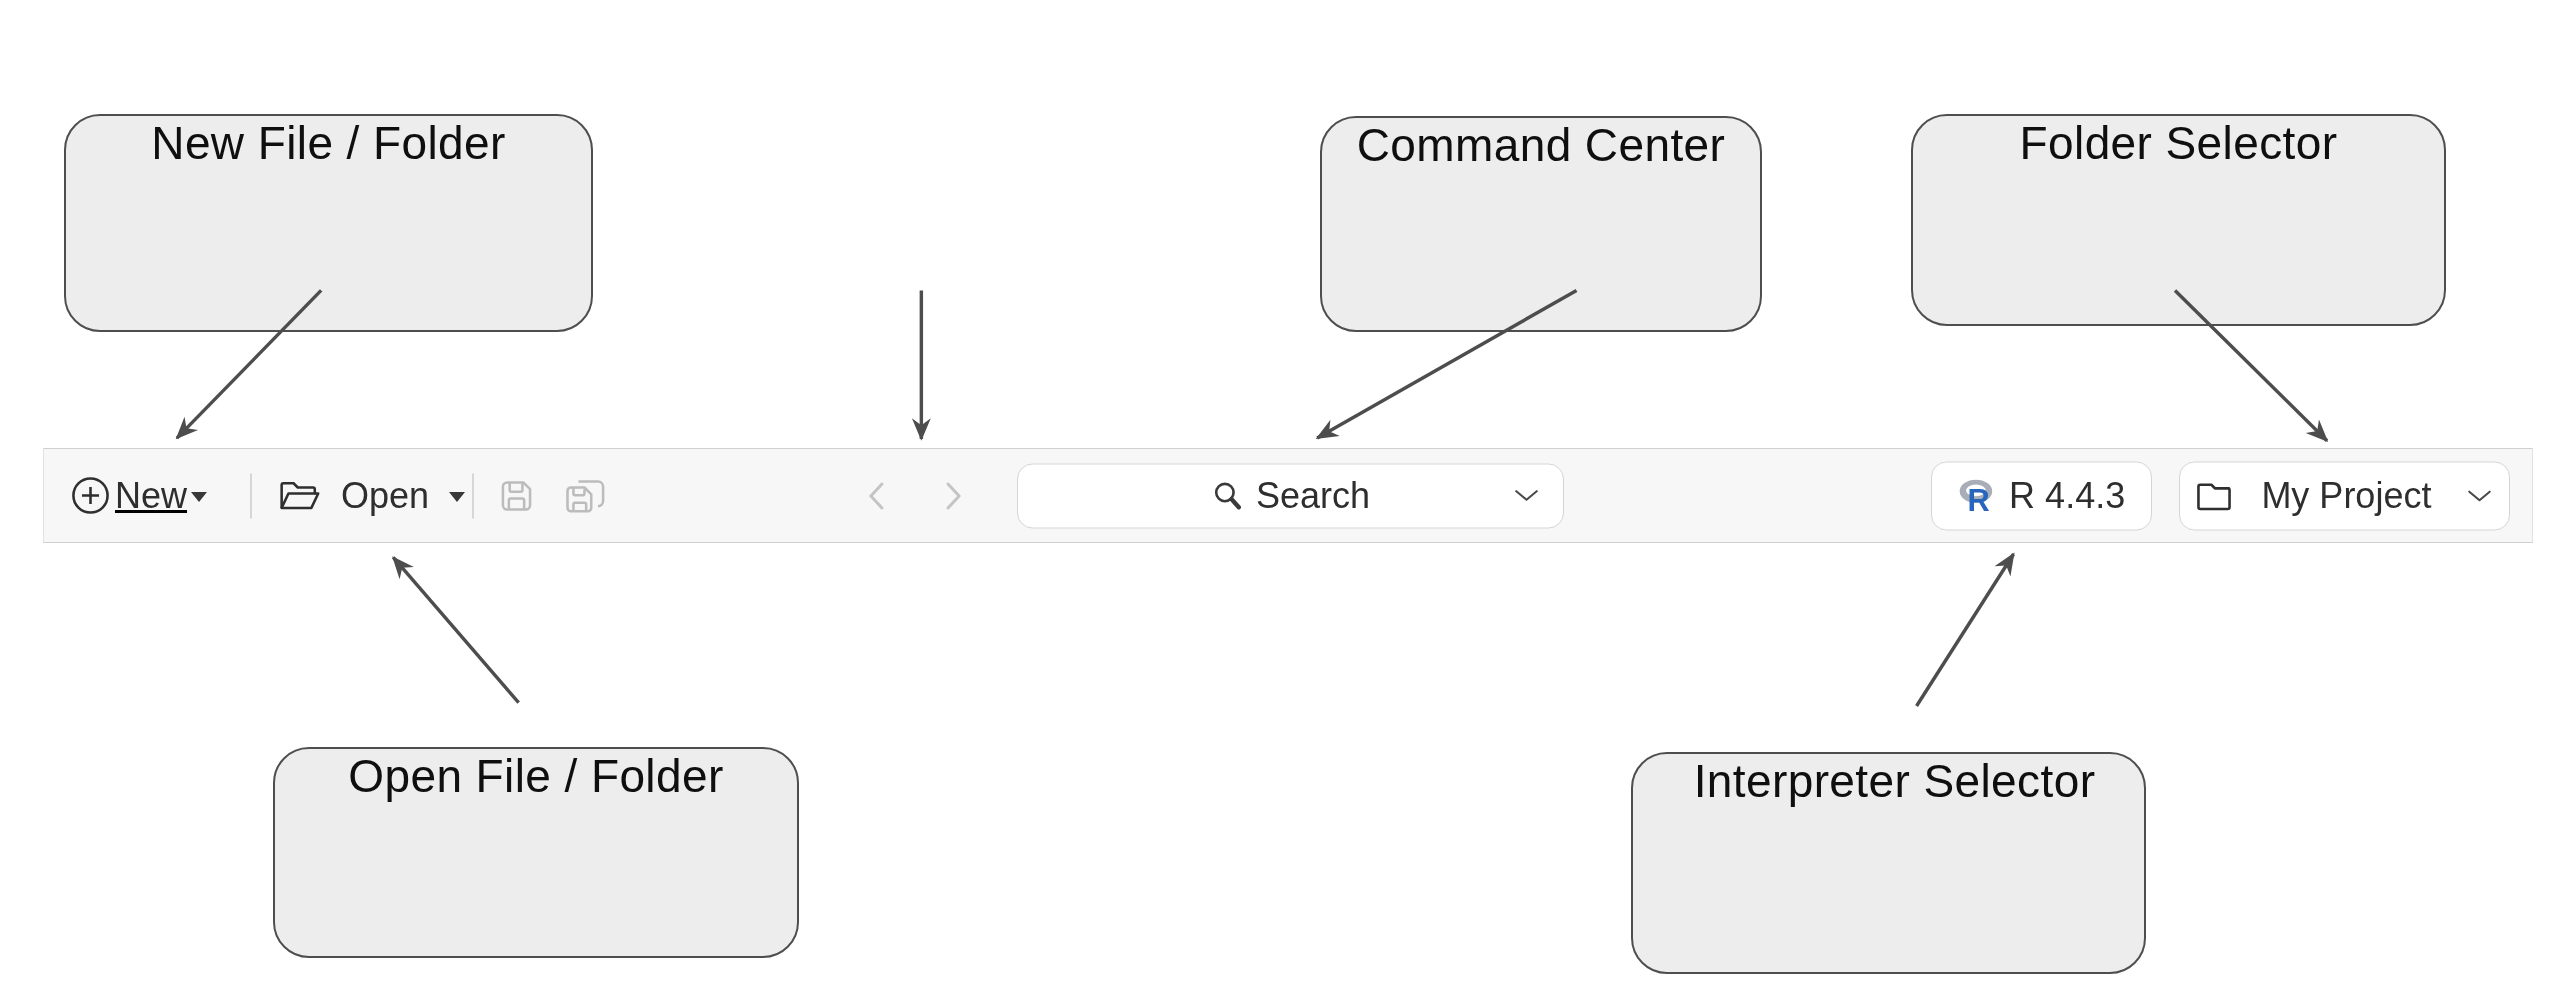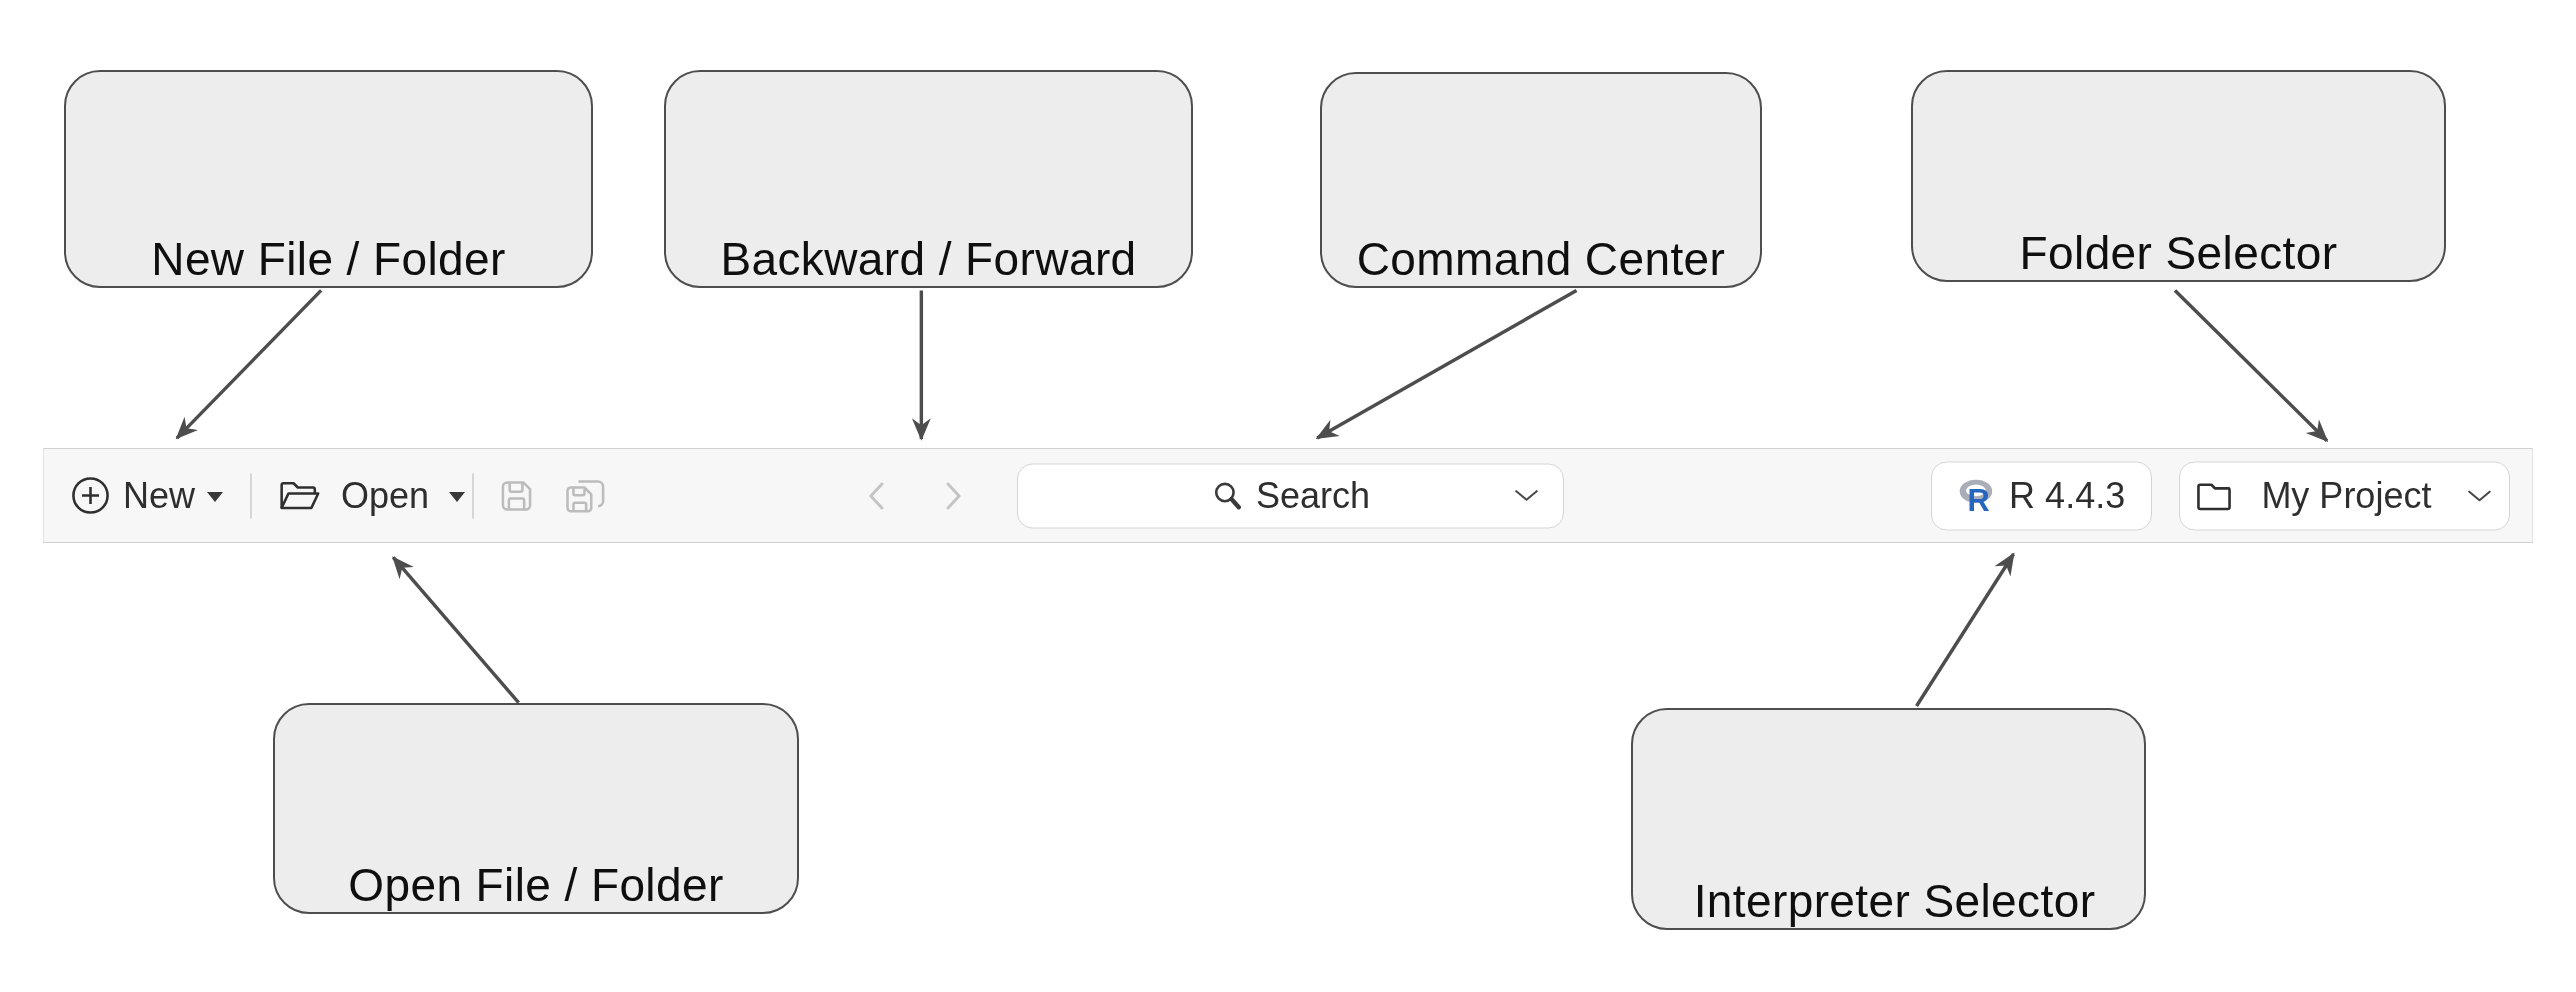--- a/index.html
+++ b/index.html
@@ -4,22 +4,22 @@
 <style>
   html,body{margin:0;padding:0;background:#ffffff;}
   #canvas{
     position:relative;width:2576px;height:993px;background:#ffffff;overflow:hidden;
     font-family:"Liberation Sans","DejaVu Sans",sans-serif;
   }
 
   
   .callout{
     position:absolute;background:#ededed;border:2.6px solid #4e4e4e;border-radius:36px;
-    display:flex;align-items:flex-end;justify-content:center;
-    font-size:46px;color:#0f0f0f;letter-spacing:0.4px;box-sizing:border-box;
+    display:flex;align-items:flex-start;justify-content:center;
+    font-size:46px;color:#0f0f0f;letter-spacing:0.4px;box-sizing:border-box;margin-top:44px;
   }
   #co-new    {left:64px;  top:70px;  width:529px;height:218px;}
   #co-back   {left:664px; top:70px;  width:529px;height:218px;}
   #co-cmd    {left:1320px;top:72px;  width:442px;height:216px;}
   #co-folder {left:1911px;top:70px;  width:535px;height:212px;}
   #co-open   {left:273px; top:703px; width:526px;height:211px;}
   #co-interp {left:1631px;top:708px; width:515px;height:222px;padding-left:12px;}
 
   
   #arrows{position:absolute;left:0;top:0;width:2576px;height:993px;pointer-events:none;}
@@ -50,23 +50,20 @@
   #interp-btn{left:1887px;width:221px;height:69px;gap:10.3px;}
   #project-btn{left:2135px;width:331px;height:69px;gap:28px;}
 </style>
 </head>
 <body>
 
 <div id="canvas">
 
   <div class="callout" id="co-new">
     <span>New File / Folder</span>
-  </div>
-  <div class="callout" id="co-back">
-    <span>Backward / Forward</span>
   </div>
   <div class="callout" id="co-cmd">
     <span>Command Center</span>
   </div>
   <div class="callout" id="co-folder">
     <span>Folder Selector</span>
   </div>
   <div class="callout" id="co-open">
     <span>Open File / Folder</span>
   </div>
@@ -85,21 +82,21 @@
       <line x1="1073" y1="338" x2="1073" y2="511" marker-end="url(#ah)"></line>
       <line x1="1836" y1="338" x2="1534" y2="510" marker-end="url(#ah)"></line>
       <line x1="2533" y1="338" x2="2710" y2="513" marker-end="url(#ah)"></line>
       <line x1="604" y1="818" x2="458" y2="649" marker-end="url(#ah)"></line>
       <line x1="2232" y1="822" x2="2345" y2="645" marker-end="url(#ah)"></line>
     </g>
   </svg>
 
   <div id="toolbar">
 
-    <div class="tb-item icon-btn" style="left:26px;gap:12px;">
+    <div class="tb-item icon-btn" style="left:26px;gap:4px;text-decoration:underline;">
       <span style="display:flex;">
         <svg width="41" height="41" viewBox="0 0 48 48" fill="none" stroke="#2f2f2f" stroke-width="3">
           <circle cx="24" cy="24" r="20"></circle>
           <path d="M24 14 v20 M14 24 h20"></path>
         </svg>
       </span>
       <span class="tb-label">New</span>
       <span class="caret-down"></span>
     </div>
 

